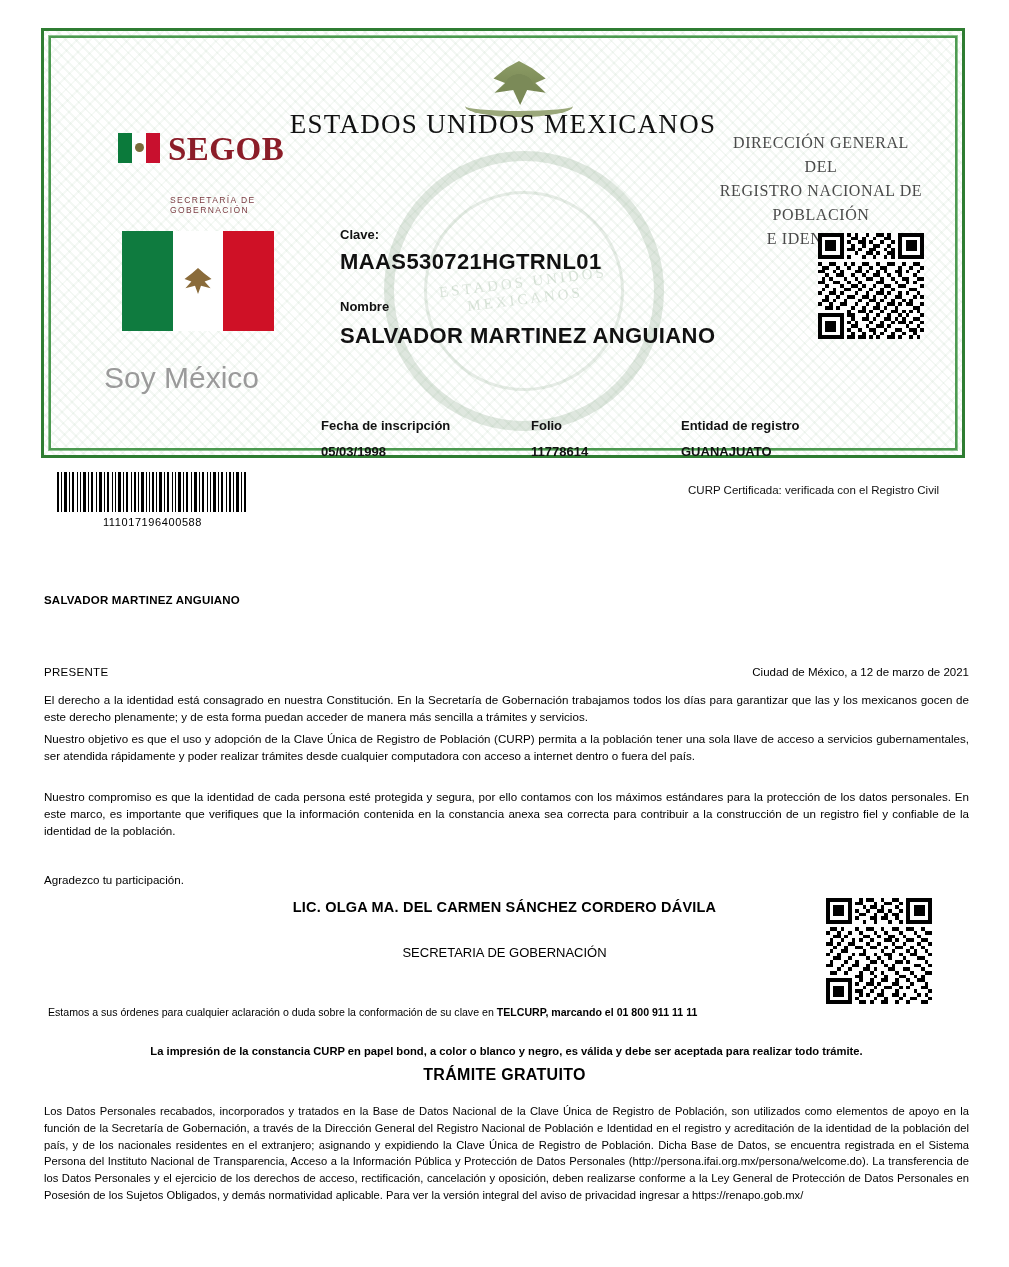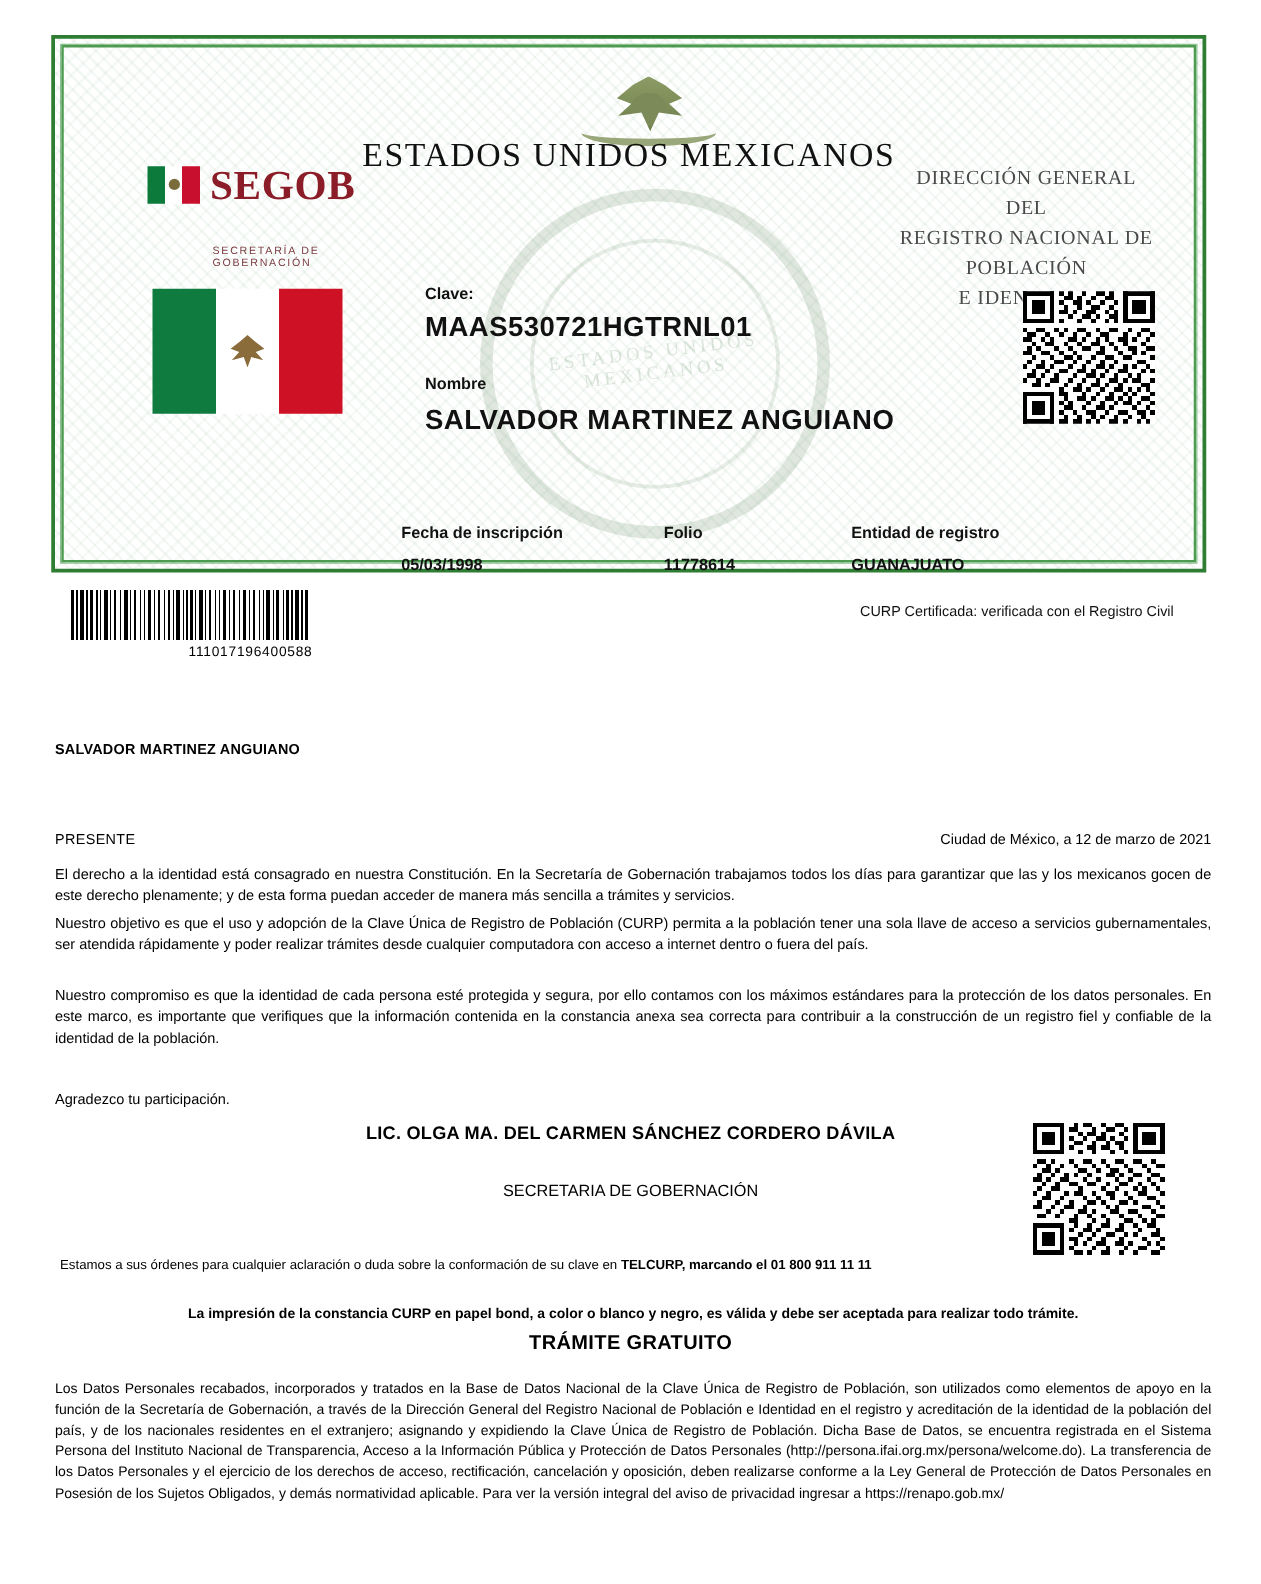--- a/index.html
+++ b/index.html
@@ -124,21 +124,21 @@
   .r3-l{left:637px;top:387px;}
   .r3-v{left:637px;top:413px;}
 
   
   .qr{image-rendering:pixelated;background:#fff;}
   .qr-card{position:absolute;right:38px;top:202px;width:106px;height:106px;}
   .qr-sign{position:absolute;left:826px;top:898px;width:106px;height:106px;}
 
   
   .barcode{position:absolute;left:55px;top:472px;width:195px;height:40px;}
-  .barcode-num{position:absolute;left:55px;top:516px;width:195px;text-align:right;font-size:11px;letter-spacing:.6px;}
+  .barcode-num{position:absolute;left:55px;top:516px;width:195px;text-align:center;font-size:11px;letter-spacing:.6px;}
   .certif{position:absolute;right:70px;top:484px;font-size:11.5px;color:#111;}
 
   
   .addressee{position:absolute;left:44px;top:594px;font-size:11.5px;font-weight:bold;letter-spacing:.2px;}
   .presente{position:absolute;left:44px;top:666px;font-size:11.5px;letter-spacing:.3px;}
   .cityDate{position:absolute;right:40px;top:666px;font-size:11.5px;}
 
   .para{position:absolute;left:44px;width:925px;font-size:11.6px;line-height:1.48;text-align:justify;}
   .p1{top:691px;}
   .p2{top:730px;}
@@ -183,20 +183,21 @@
       <div class="segob-sub">SECRETARÍA DE GOBERNACIÓN</div>
     </div>
 
     <div class="dgr" style="white-space:pre-line;">DIRECCIÓN GENERAL DEL
 REGISTRO NACIONAL DE POBLACIÓN
 E IDENTIDAD</div>
 
     <div class="flag">
       <div class="seal"></div>
     </div>
+    <div class="soy">Soy México</div>
 
     <div class="lbl f-clave-l">Clave:</div>
     <div class="val f-clave-v">MAAS530721HGTRNL01</div>
     <div class="lbl f-nombre-l">Nombre</div>
     <div class="val f-nombre-v">SALVADOR MARTINEZ ANGUIANO</div>
 
     <div class="row-lbl r1-l">Fecha de inscripción</div>
     <div class="row-val r1-v">05/03/1998</div>
     <div class="row-lbl r2-l">Folio</div>
     <div class="row-val r2-v">11778614</div>

